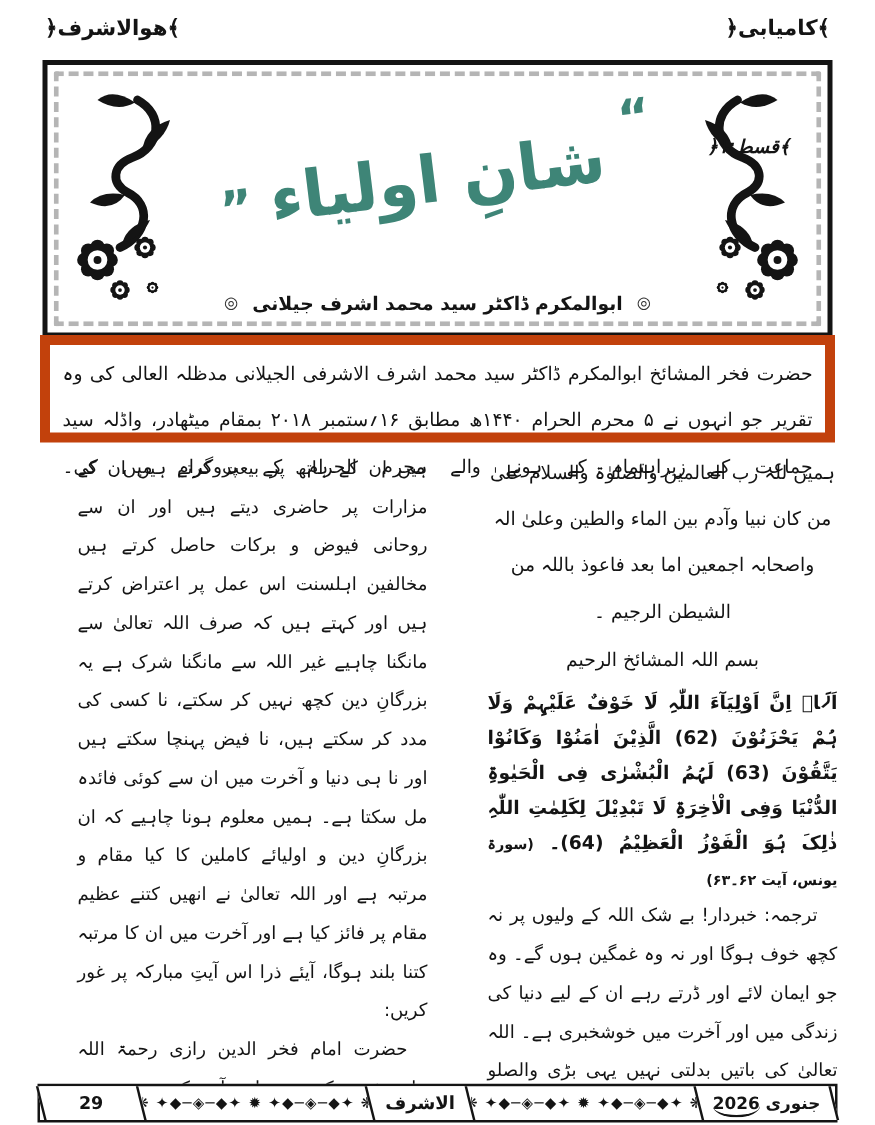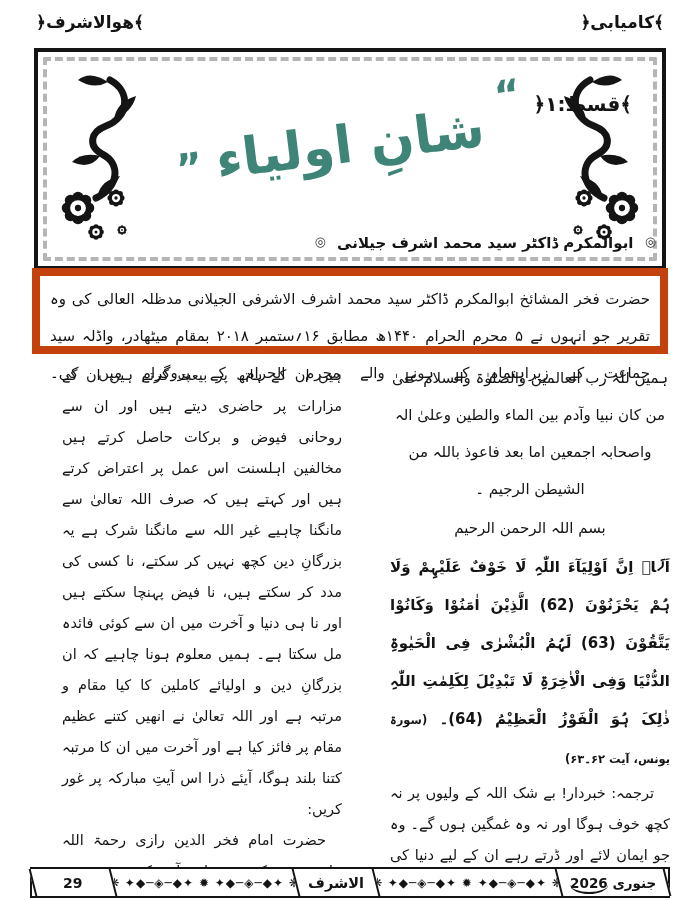--- a/index.html
+++ b/index.html
@@ -8,38 +8,38 @@
     font-family:"DejaVu Sans",sans-serif;color:#141414;overflow:hidden;direction:rtl;
   }
   
   .topmarks{position:absolute;top:12px;left:36px;right:36px;display:flex;flex-direction:row-reverse;justify-content:space-between;font-size:17px;font-weight:bold;}
   
   .headerbox{position:absolute;top:48px;left:34px;right:34px;height:214px;border:4px solid #141414;background:#fff;}
   .headerbox-inner{position:absolute;top:5px;left:5px;right:5px;bottom:5px;border:4px dashed #b5b5b5;border-radius:2px;}
   .flourish{position:absolute;top:18px;width:96px;height:176px;}
   .flourish.left{left:14px;}
   .flourish.right{right:14px;transform:scaleX(-1);}
-  .episode{position:absolute;top:40px;right:30px;font-size:20px;font-weight:bold;}
+  .episode{position:absolute;top:56px;right:30px;font-size:15px;font-weight:bold;font-style:italic;}
   .title-wrap{position:absolute;top:26px;left:120px;right:120px;height:132px;display:flex;justify-content:center;align-items:center;gap:14px;transform:rotate(-7deg);}
   .title-text{font-size:52px;font-weight:bold;color:#3e8577;white-space:nowrap;}
   .tq{font-size:40px;font-weight:bold;color:#3e8577;line-height:1;}
   .tq.open{transform:translateY(-30px);}
   .tq.close{transform:translateY(4px);}
-  .author-line{position:absolute;bottom:14px;left:0;right:0;text-align:right;font-size:15px;font-weight:bold;}
+  .author-line{position:absolute;bottom:14px;left:0;right:0;text-align:center;font-size:15px;font-weight:bold;}
   .author-orn{font-size:13px;vertical-align:2px;color:#333;padding:0 6px;}
   
   .introbox{position:absolute;top:268px;left:32px;right:32px;height:86px;border:8px solid #c2410c;box-sizing:border-box;
     padding:5px 10px;font-size:15px;line-height:37px;text-align:justify;text-align-last:justify;font-weight:500;}
   
   .columns{position:absolute;top:360px;left:30px;right:30px;height:508px;display:flex;gap:16px;overflow:hidden;}
   .col{flex:1;text-align:justify;font-size:14.5px;line-height:31px;margin-left:32px;}
   .col p{margin:0;}
   .arabic-opening{text-align:center;font-size:15px;line-height:37px;font-weight:500;}
   .bismillah{text-align:center;font-size:15px;line-height:40px;font-weight:500;}
-  .verses{font-weight:bold;font-size:15px;line-height:38px;text-align:justify;}
+  .verses{font-weight:bold;font-size:15px;line-height:28px;text-align:justify;}
   .verse-ref{font-weight:bold;font-size:11.5px;}
   .indent{text-indent:16px;}
   
   .footer{position:absolute;left:30px;right:30px;bottom:2px;height:27px;border:2.5px solid #141414;display:flex;align-items:stretch;background:#fff;}
   .fbox{display:flex;align-items:center;justify-content:center;font-weight:bold;font-size:13.5px;
     border-left:2.5px solid #141414;border-right:2.5px solid #141414;transform:skewX(14deg);background:#fff;padding:0 10px;}
   .fbox > span{display:inline-block;transform:skewX(-14deg);white-space:nowrap;}
   .fbox.date{min-width:78px;}
   .fbox.name{min-width:58px;font-size:14.5px;}
   .fbox.pageno{min-width:58px;font-size:14px;}
@@ -119,21 +119,21 @@
   </div>
 
   <div class="introbox">
     <span>حضرت فخر المشائخ ابوالمکرم ڈاکٹر سید محمد اشرف الاشرفی الجیلانی مدظلہ العالی کی وہ تقریر جو انہوں نے ۵ محرم الحرام ۱۴۴۰ھ مطابق ۱۶؍ستمبر ۲۰۱۸ بمقام میٹھادر، واڈلہ سید جماعت کے زیراہتمام کے ہونے والے محرم الحرام کے پروگرام میں کی۔</span>
   </div>
 
   <div class="columns">
 
     <div class="col">
       <p class="arabic-opening">ہمیں للہ رب العالمین والصلوٰۃ والسلام علیٰ من کان نبیا وآدم بین الماء والطین وعلیٰ الہ واصحابہ اجمعین اما بعد فاعوذ باللہ من الشیطن الرجیم ۔</p>
-      <p class="bismillah">بسم اللہ الرحمن الرحیم</p>
+      <p class="bismillah">بسم اللہ المشائخ الرحیم</p>
       <p class="verses">
         <span>اَلَاۤ اِنَّ اَوْلِیَآءَ اللّٰہِ لَا خَوْفٌ عَلَیْہِمْ وَلَا ہُمْ یَحْزَنُوْنَ (62) الَّذِیْنَ اٰمَنُوْا وَکَانُوْا یَتَّقُوْنَ (63) لَہُمُ الْبُشْرٰی فِی الْحَیٰوۃِ الدُّنْیَا وَفِی الْاٰخِرَۃِ لَا تَبْدِیْلَ لِکَلِمٰتِ اللّٰہِ ذٰلِکَ ہُوَ الْفَوْزُ الْعَظِیْمُ (64)۔</span>
         <span class="verse-ref">(سورۃ یونس، آیت ۶۲۔۶۳)</span>
       </p>
       <p class="indent">ترجمہ: خبردار! بے شک اللہ کے ولیوں پر نہ کچھ خوف ہوگا اور نہ وہ غمگین ہوں گے۔ وہ جو ایمان لائے اور ڈرتے رہے ان کے لیے دنیا کی زندگی میں اور آخرت میں خوشخبری ہے۔ اللہ تعالیٰ کی باتیں بدلتی نہیں یہی بڑی والصلو ہے۔</p>
       <p class="indent">آج ہمارا موضوع ہے ”شانِ اولیاء“ الحمد للہ! ہم اہلسنت و جماعت بزرگانِ اولیائے کاملین سے عقیدت و محبت رکھتے</p>
     </div>
 
     <div class="col">
       <p>ہیں ان کے ہاتھ پر بیعت کرتے ہیں ان کے مزارات پر حاضری دیتے ہیں اور ان سے روحانی فیوض و برکات حاصل کرتے ہیں مخالفین اہلسنت اس عمل پر اعتراض کرتے ہیں اور کہتے ہیں کہ صرف اللہ تعالیٰ سے مانگنا چاہیے غیر اللہ سے مانگنا شرک ہے یہ بزرگانِ دین کچھ نہیں کر سکتے، نا کسی کی مدد کر سکتے ہیں، نا فیض پہنچا سکتے ہیں اور نا ہی دنیا و آخرت میں ان سے کوئی فائدہ مل سکتا ہے۔ ہمیں معلوم ہونا چاہیے کہ ان بزرگانِ دین و اولیائے کاملین کا کیا مقام و مرتبہ ہے اور اللہ تعالیٰ نے انھیں کتنے عظیم مقام پر فائز کیا ہے اور آخرت میں ان کا مرتبہ کتنا بلند ہوگا، آیئے ذرا اس آیتِ مبارکہ پر غور کریں:</p>

